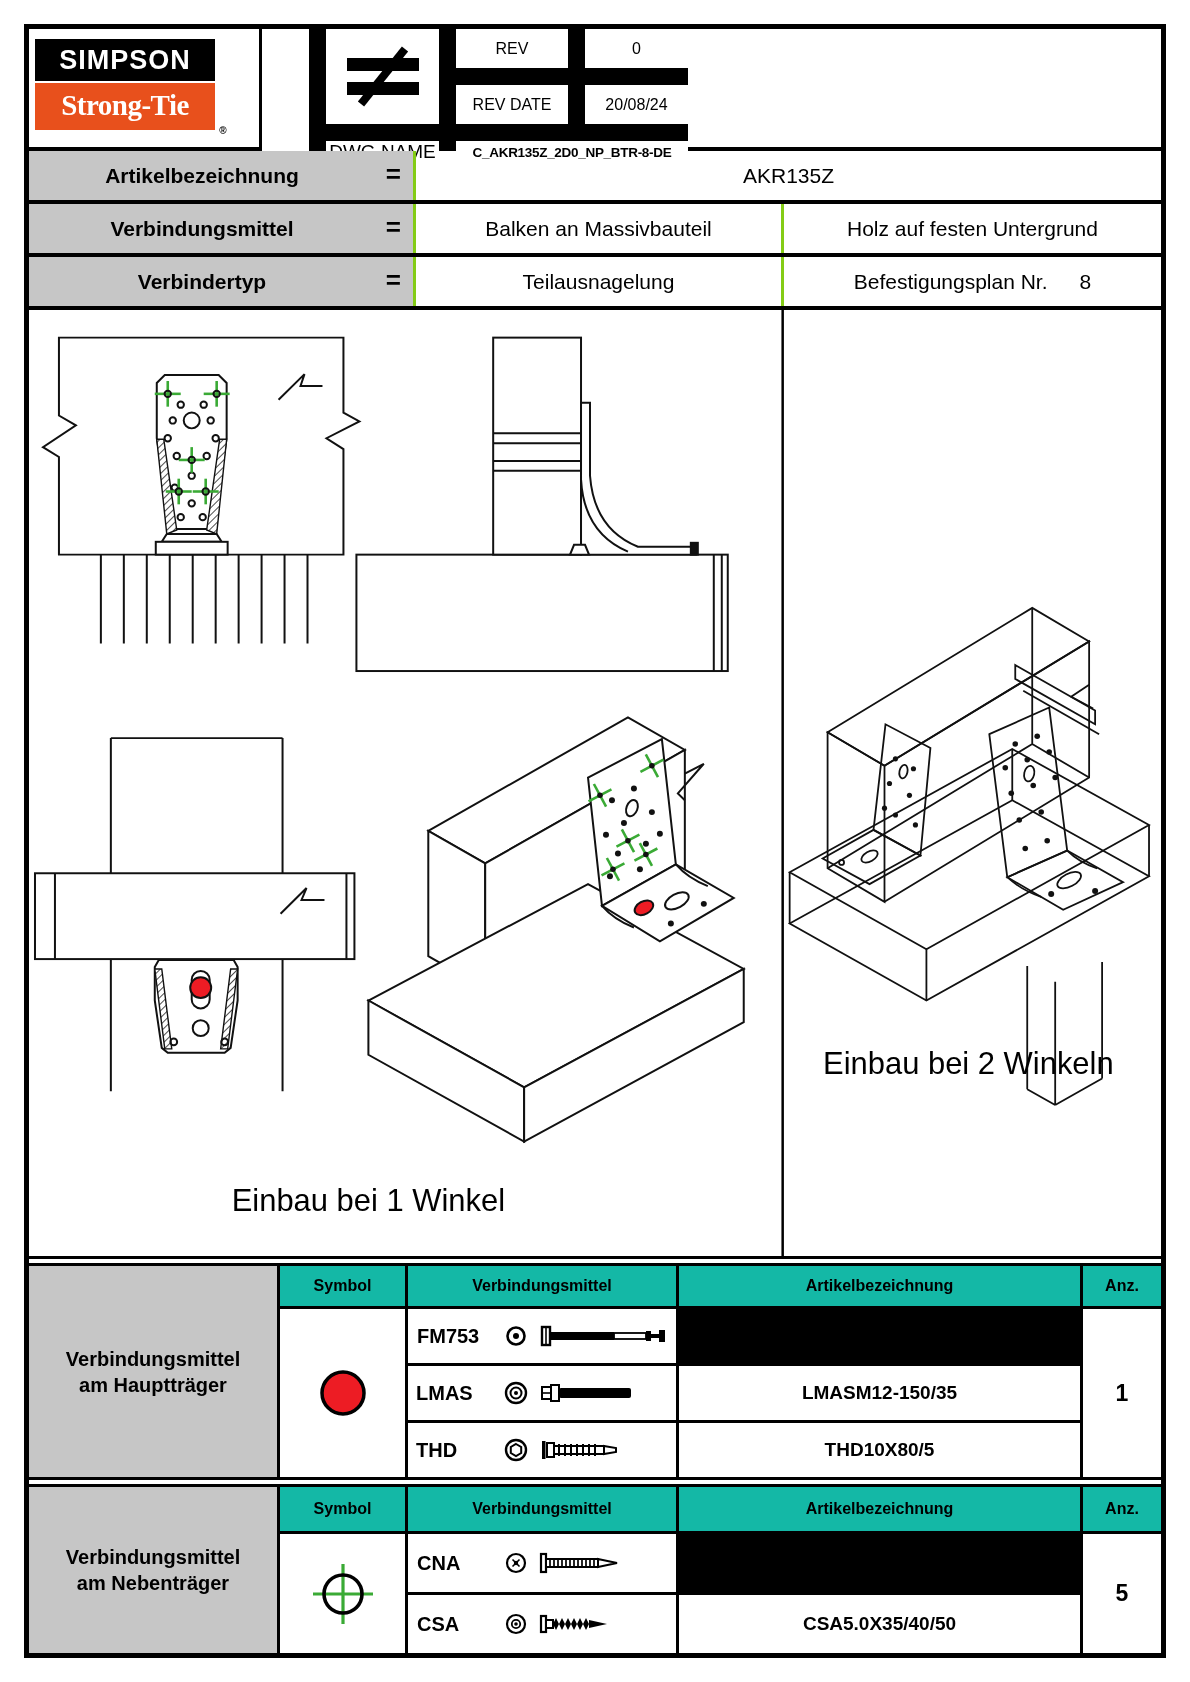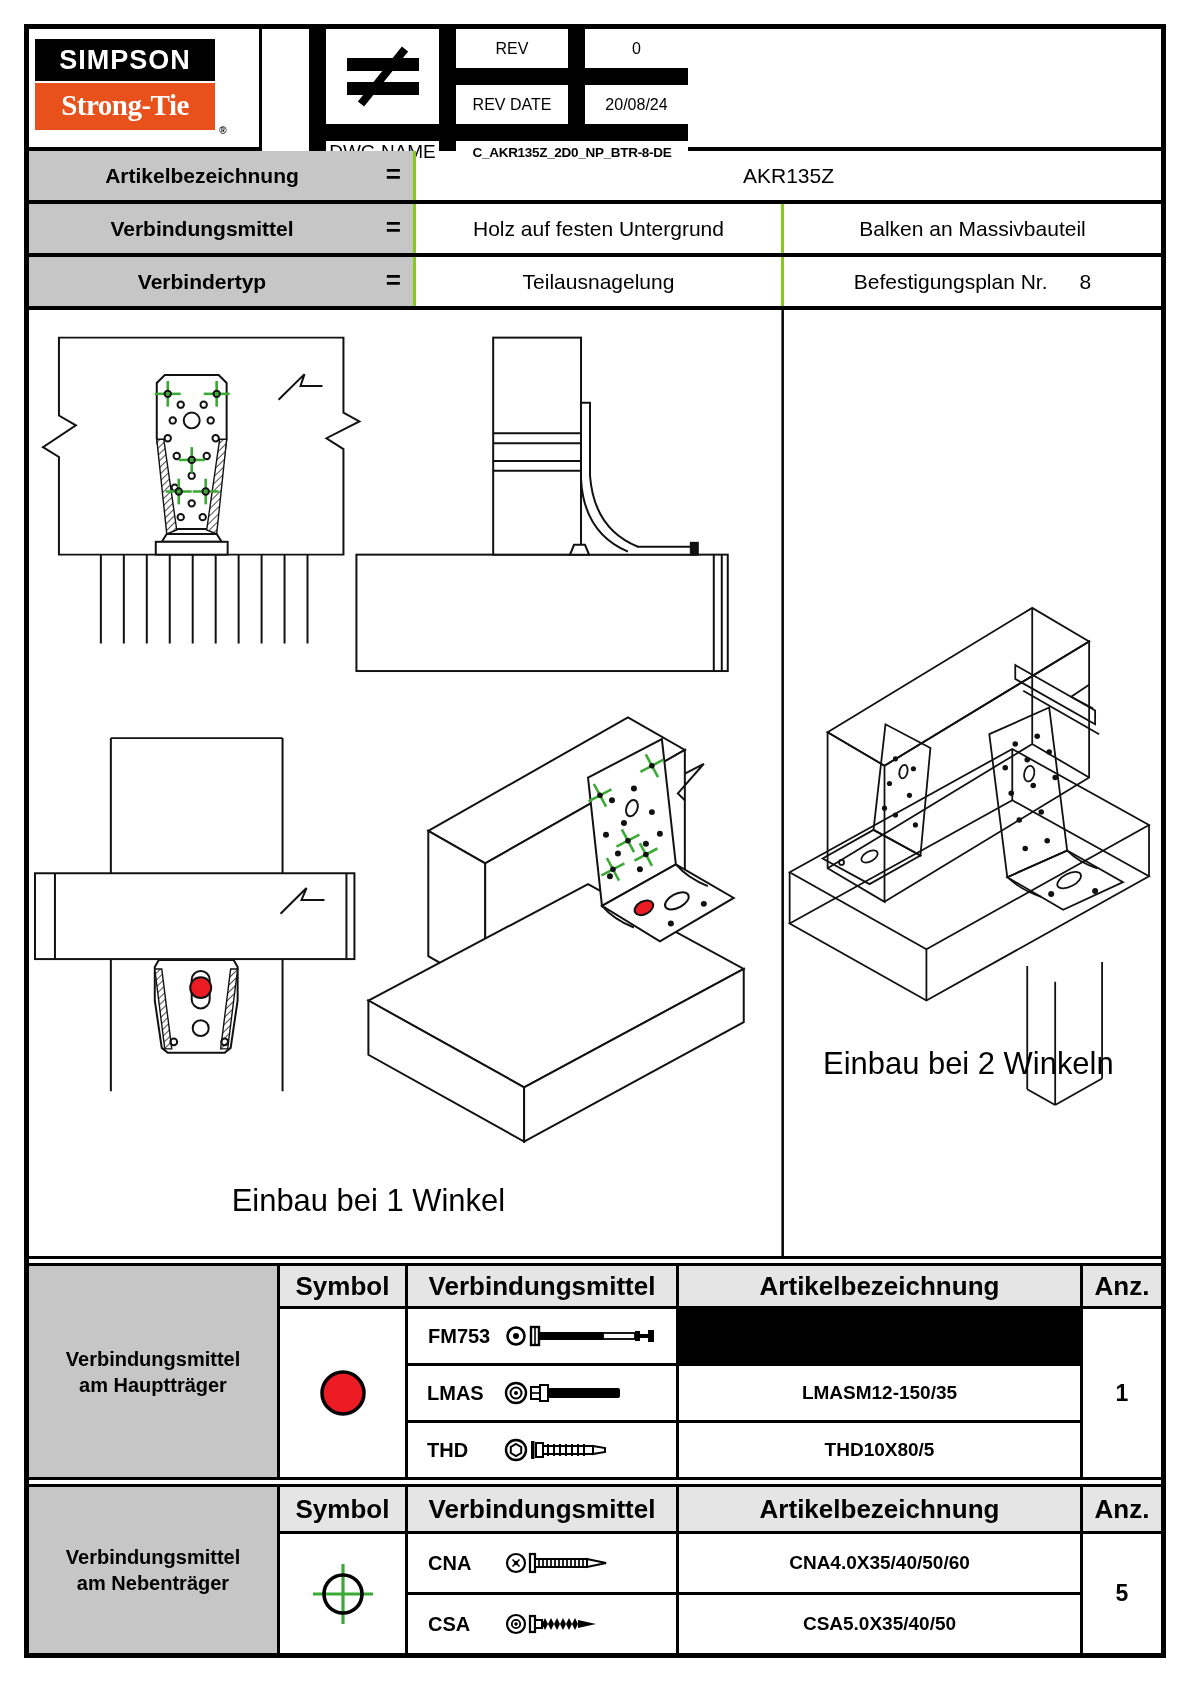--- a/index.html
+++ b/index.html
@@ -47,26 +47,26 @@
   .draw svg.main{position:absolute;left:0;top:0;width:100%;height:100%}
 
   
   .dline{height:10px;flex:none;
     background:linear-gradient(#000 0,#000 3px,#fff 3px,#fff 7px,#000 7px,#000 10px)}
   .ft{display:grid;grid-template-columns:248px 125px 268px 1fr 78px;gap:3px;
       background:#000;flex:none}
   .ft1{grid-template-rows:40px 54px 54px 54px}
   .ft2{grid-template-rows:44px 58px 58px}
   .ft>div{background:#fff;display:flex;align-items:center;justify-content:center}
-  .ft .hd{background:#e5e5e5;font-weight:bold;font-size:26px}
+  .ft .hd{background:#14b8a6;font-weight:bold;font-size:16px}
   .ft .grp{background:#c6c6c6;grid-column:1;grid-row:1/-1;flex-direction:column;
            font-weight:bold;font-size:20px;line-height:1.3;text-align:center}
   .ft .sym{grid-column:2;grid-row:2/-1}
   .ft .qty{grid-column:5;grid-row:2/-1;font-weight:bold;font-size:23px}
-  .fcell{justify-content:center;padding-left:4px;}
+  .fcell{justify-content:center;padding-left:4px;gap:11px}
   .code{font-weight:bold;font-size:20px;width:76px;flex:none}
   .art{font-weight:bold;font-size:19px}
 </style>
 </head>
 <body>
 
 <div class="page">
  <div class="sheet">
 
   <div class="hdr">
@@ -97,22 +97,22 @@
           <span>Artikelbezeichnung</span>
           <span class="ieq">=</span>
         </div>
     <div class="ival wide">AKR135Z</div>
   </div>
   <div class="irow">
     <div class="ilabel">
           <span>Verbindungsmittel</span>
           <span class="ieq">=</span>
         </div>
+    <div class="ival">Balken an Massivbauteil</div>
     <div class="ival">Holz auf festen Untergrund</div>
-    <div class="ival">Balken an Massivbauteil</div>
   </div>
   <div class="irow">
     <div class="ilabel">
           <span>Verbindertyp</span>
           <span class="ieq">=</span>
         </div>
     <div class="ival">Teilausnagelung</div>
     <div class="ival split">
       <span>Befestigungsplan Nr.</span>
       <span>8</span>
@@ -436,21 +436,20 @@
           <line x1="35" y1="9" x2="35" y2="17"></line>
               <line x1="39" y1="9" x2="39" y2="17"></line>
           <line x1="43" y1="9" x2="43" y2="17"></line>
               <line x1="47" y1="9" x2="47" y2="17"></line>
           <line x1="51" y1="9" x2="51" y2="17"></line>
               <line x1="55" y1="9" x2="55" y2="17"></line>
         </g>
         <polygon points="59,9 78,13 59,17" fill="#fff" stroke="#000" stroke-width="2"></polygon>
       </svg>
     </div>
-    <div class="art" style="grid-column:4;grid-row:2">CNA4.0X35/40/50/60</div>
     <div class="qty">5</div>
 
     <div class="fcell" style="grid-column:3;grid-row:3">
       <span class="code">CSA</span>
       <svg width="24" height="24" viewBox="0 0 24 24">
         <circle cx="12" cy="12" r="9" fill="none" stroke="#000" stroke-width="2.2"></circle>
         <circle cx="12" cy="12" r="4.2" fill="none" stroke="#000" stroke-width="1.8"></circle>
         <circle cx="12" cy="12" r="1.8" fill="#000"></circle>
       </svg>
       <svg width="132" height="26" viewBox="0 0 132 26">

